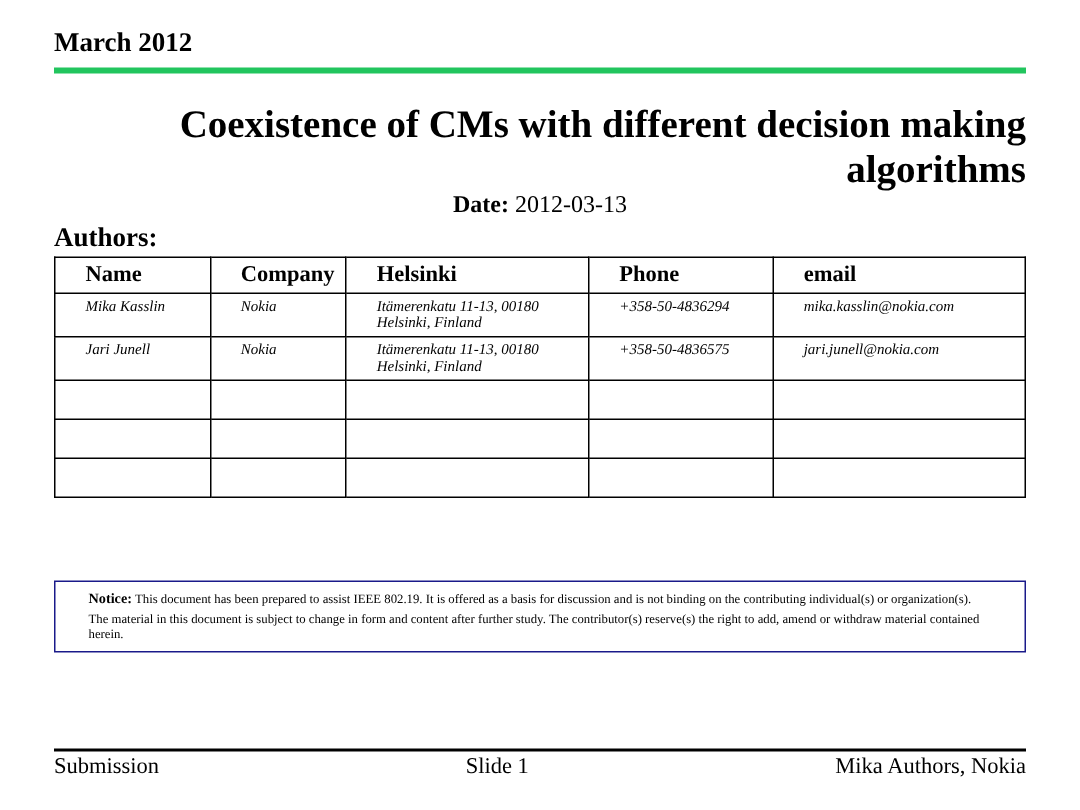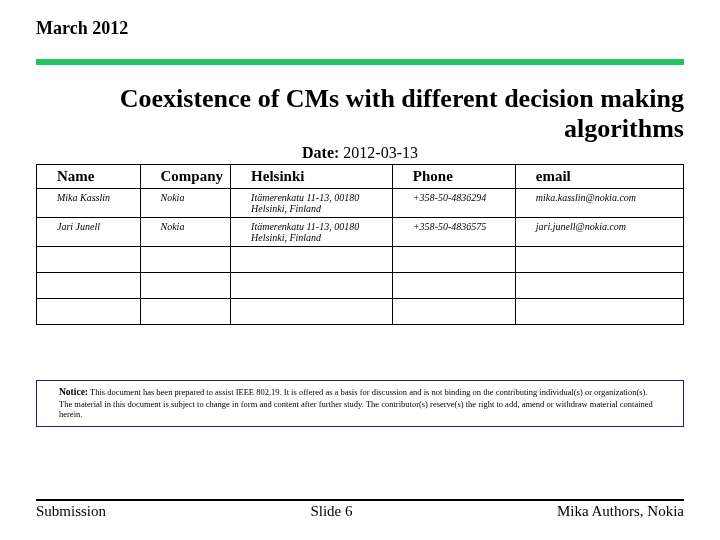--- a/index.html
+++ b/index.html
@@ -12,22 +12,22 @@
     position: relative;
   }
   .page {
     padding: 18px 36px 0 36px;
   }
   .header-row {
     display: flex;
     justify-content: space-between;
     font-weight: bold;
     font-size: 18px;
-    padding-bottom: 20px;
-    border-bottom: 6px solid #22c55e;
+    padding-bottom: 6px;
+    border-bottom: 4px solid #22c55e;
   }
   .title {
     text-align: right;
     font-weight: bold;
     font-size: 26px;
     line-height: 1.15;
     margin-top: 19px;
   }
   .date-line {
     text-align: center;
@@ -95,20 +95,21 @@
     <span>March 2012</span>
   </div>
 
   <div class="title">Coexistence of CMs with different decision making algorithms</div>
 
   <div class="date-line">
     <span class="date-label">Date:</span>
     <span>2012-03-13</span>
   </div>
 
+  <div class="authors-label">Authors:</div>
 
   <table class="authors">
     <colgroup>
       <col class="col-name">
         <col class="col-company">
         <col class="col-address">
         <col class="col-phone">
         <col class="col-email">
     </colgroup>
     <thead>
@@ -160,15 +161,15 @@
   </table>
 
   <div class="notice-box">
     <span class="notice-label">Notice:</span>
     <span>This document has been prepared to assist IEEE 802.19. It is offered as a basis for discussion and is not binding on the contributing individual(s) or organization(s). The material in this document is subject to change in form and content after further study. The contributor(s) reserve(s) the right to add, amend or withdraw material contained herein.</span>
   </div>
 </div>
 
 <div class="footer">
   <span>Submission</span>
-  <span>Slide 6</span>
+  <span>Slide 1</span>
   <span>Mika Authors, Nokia</span>
 </div>
 
 </body></html>

